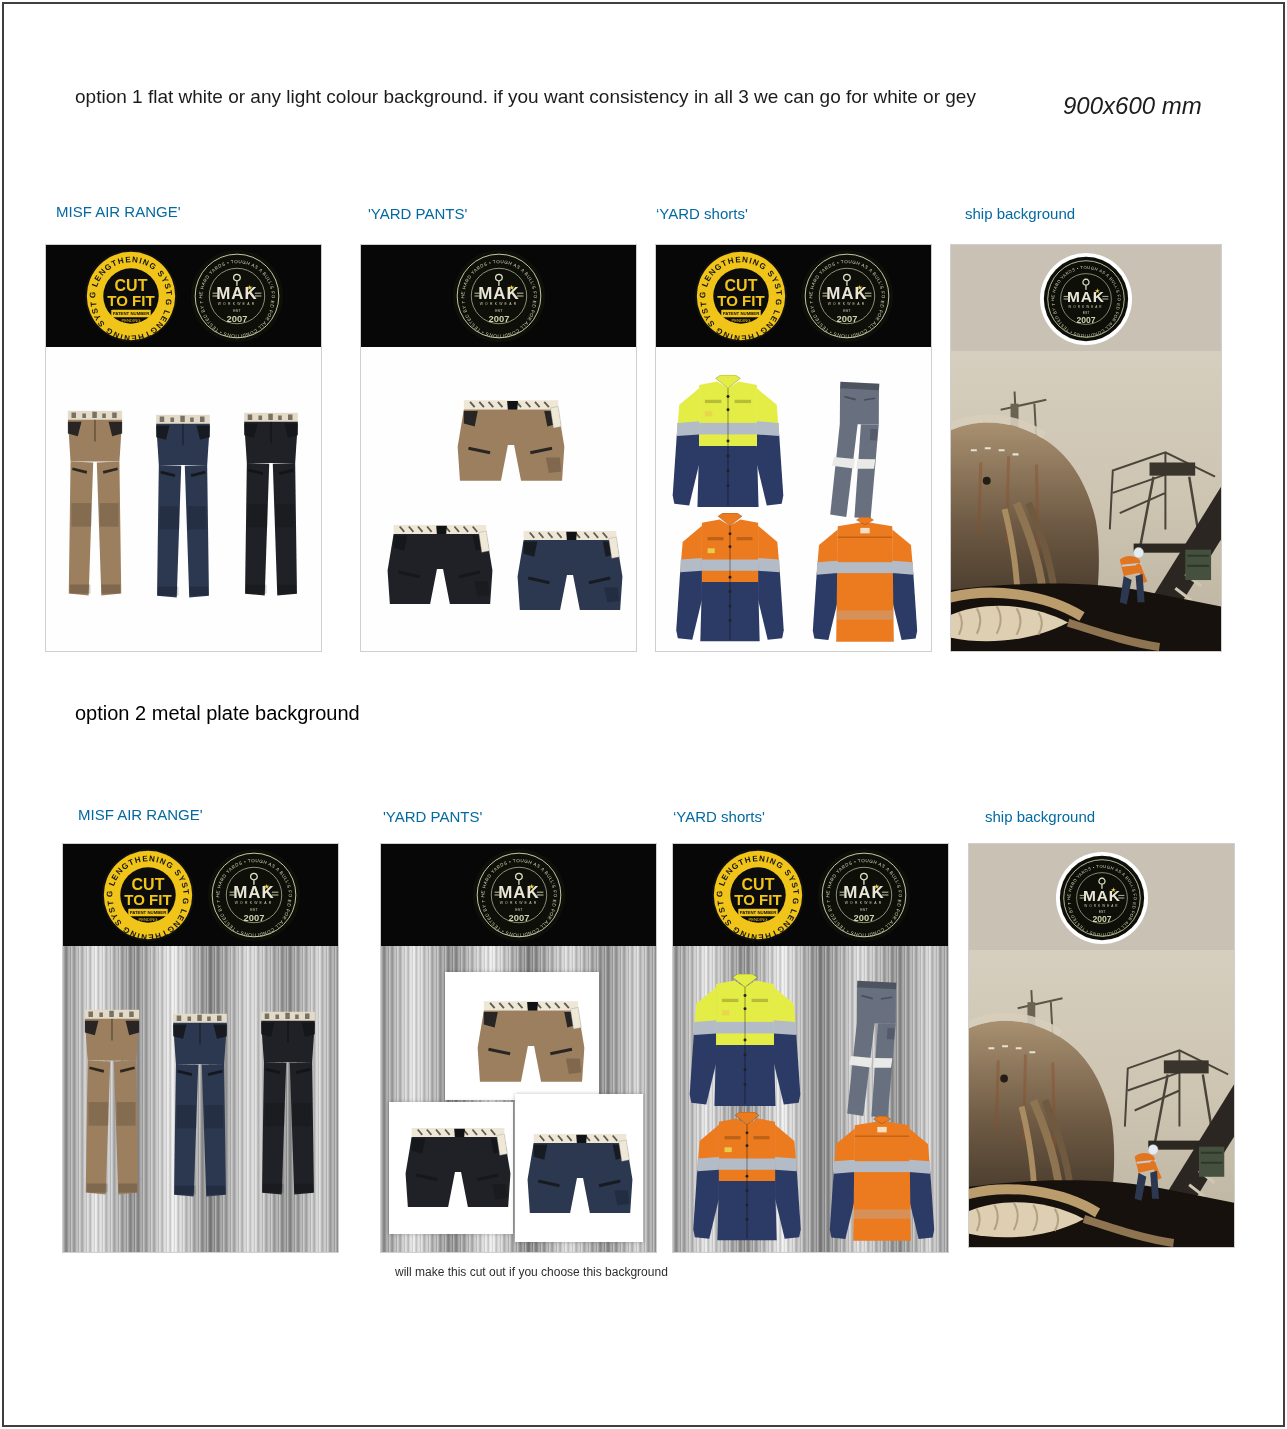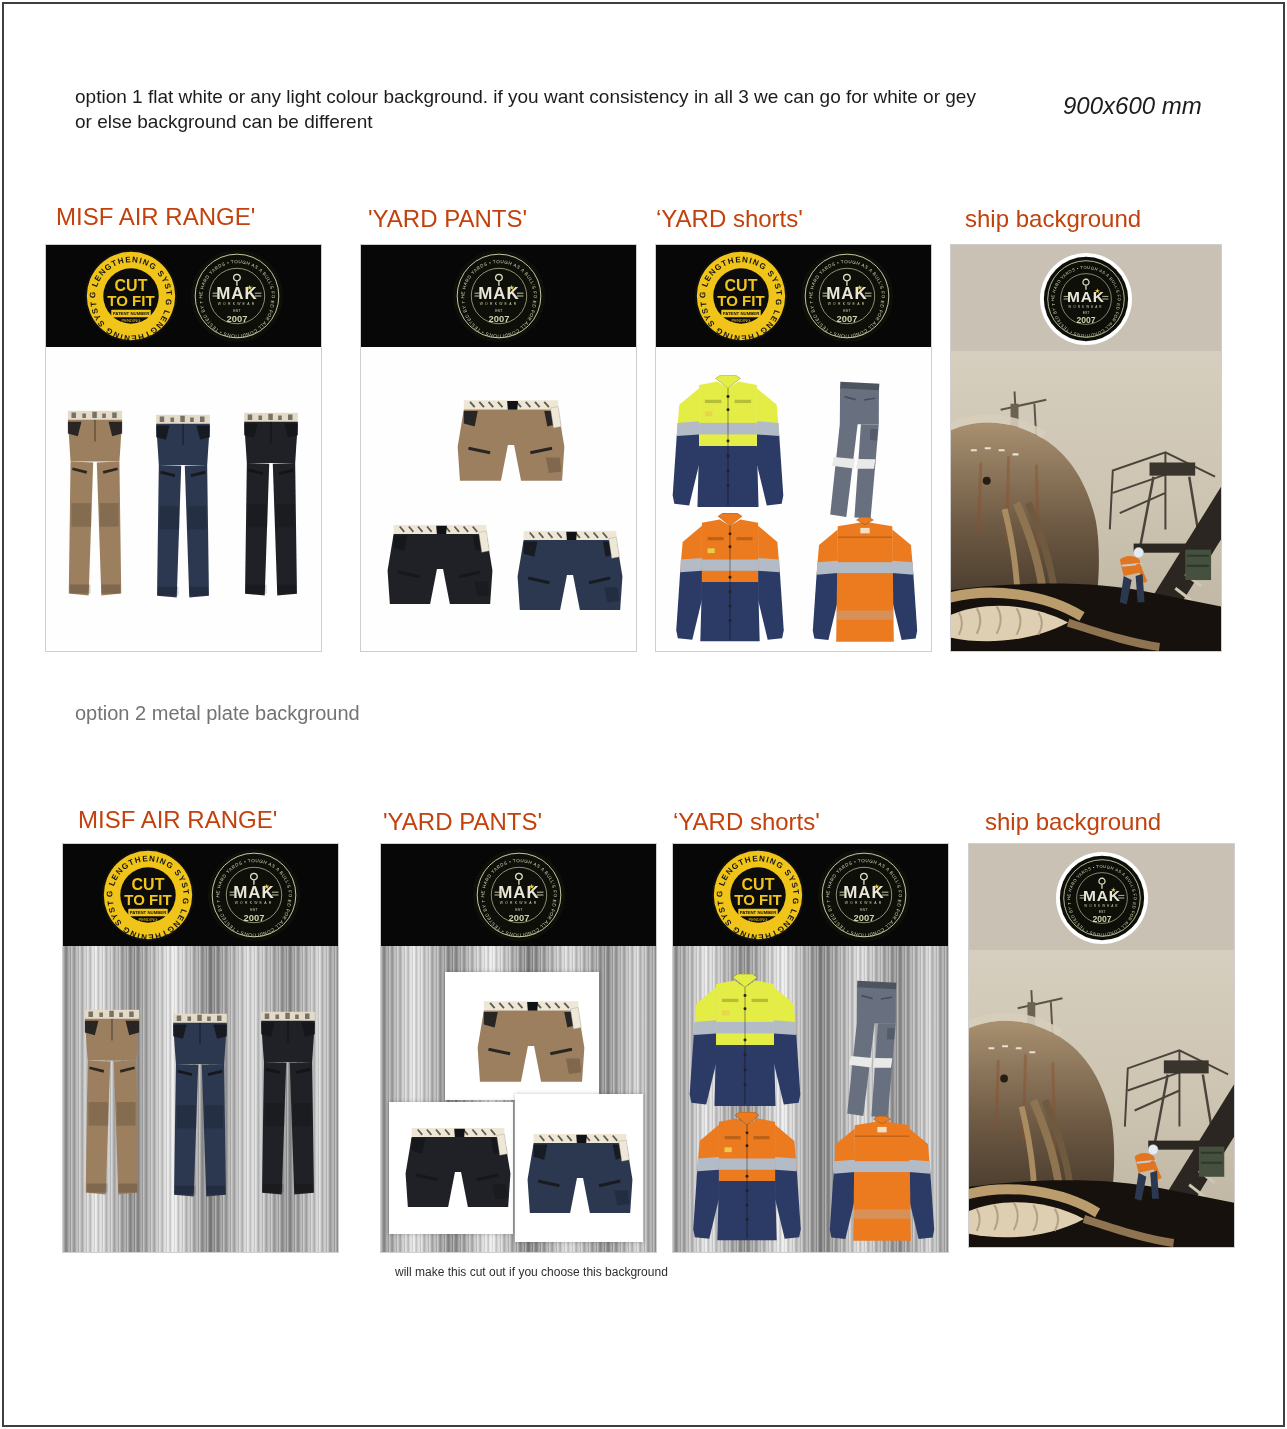--- a/index.html
+++ b/index.html
@@ -3,22 +3,22 @@
 <meta charset="utf-8">
 <style>
   html,body{margin:0;padding:0;background:#ffffff;}
   .page{
     position:relative;width:1287px;height:1429px;background:#ffffff;
     font-family:"Liberation Sans",sans-serif;color:#1d1d1d;overflow:hidden;
   }
   .frame{position:absolute;inset:2px;border:2px solid #3f3f3f;pointer-events:none;}
   .note{position:absolute;left:75px;top:84px;width:940px;font-size:19px;line-height:25px;color:#1c1c1c;}
   .size-label{position:absolute;left:1063px;top:92px;font-size:24px;color:#1c1c1c;font-style:italic;}
-  .section-label{position:absolute;left:75px;top:702px;font-size:20px;color:#737373;}
-  .ptitle{position:absolute;font-size:24px;color:#c2410c;white-space:nowrap;}
+  .section-label{position:absolute;left:75px;top:702px;font-size:20px;color:#000000;}
+  .ptitle{position:absolute;font-size:15px;color:#0369a1;white-space:nowrap;}
   .cutout-note{position:absolute;left:395px;top:1265px;font-size:12px;color:#2e2e2e;}
 
   .panel{position:absolute;width:277px;height:408px;background:#fff;border:1px solid #cfcfcf;box-sizing:border-box;}
   .panel-header{height:102px;background:var(--header-black,#070707);display:flex;align-items:center;justify-content:center;gap:12px;}
   .panel-body{position:relative;height:304px;background:#fefefe;overflow:hidden;}
   .panel-body.metal{
     background:
       repeating-linear-gradient(90deg, rgba(255,255,255,0.45) 0px, rgba(255,255,255,0) 2px, rgba(30,30,30,0.22) 3px, rgba(255,255,255,0) 5px, rgba(255,255,255,0.3) 6px, rgba(0,0,0,0.12) 8px),
       linear-gradient(90deg,#8f8f8f 0%,#e8e8e8 12%,#8a8a8a 26%,#f1f1f1 40%,#7f7f7f 54%,#e0e0e0 68%,#8d8d8d 82%,#d6d6d6 93%,#989898 100%);
   }
@@ -211,21 +211,20 @@
       <path d="M118,268 C150,278 180,288 210,292" stroke="#8f7451" stroke-width="8" fill="none"></path>
     </symbol>
   </defs>
 </svg>
 
 <div class="page">
   <div class="frame"></div>
 
   <div class="note">
     <div>option 1 flat white or any light colour background. if you want consistency in all 3 we can go for white or gey</div>
-    <div>or else background can be different</div>
   </div>
   <div class="size-label">900x600 mm</div>
 
   <div class="ptitle" style="left:56px;top:203px;">MISF AIR RANGE'</div>
   <div class="ptitle" style="left:368px;top:205px;">'YARD PANTS'</div>
   <div class="ptitle" style="left:656px;top:205px;">‘YARD shorts'</div>
   <div class="ptitle" style="left:965px;top:205px;">ship background</div>
 
   <div class="panel" style="left:45px;top:244px;">
     <div class="panel-header">

